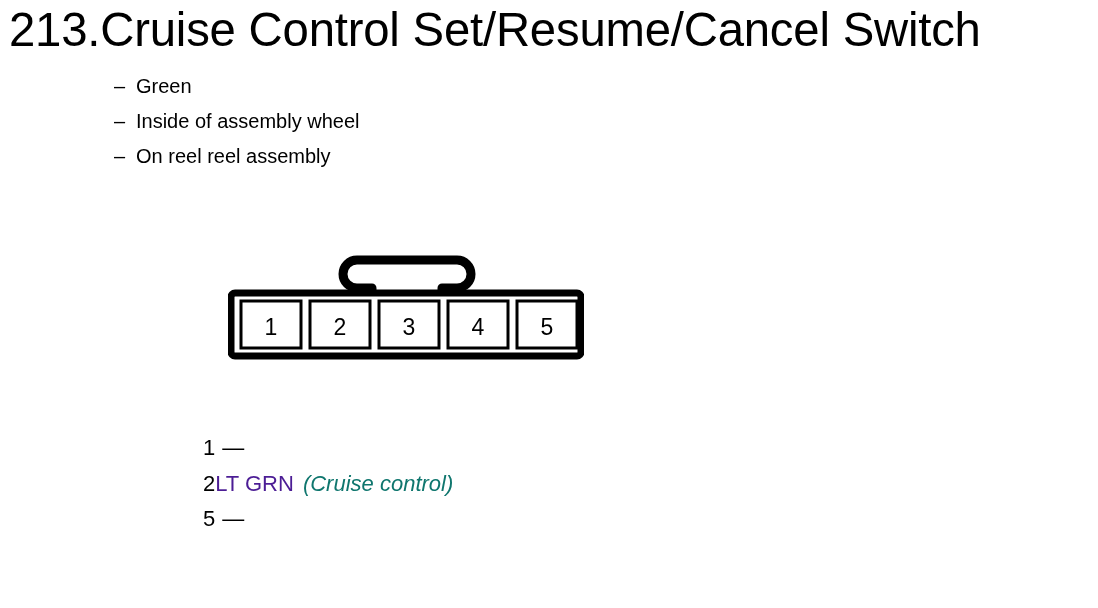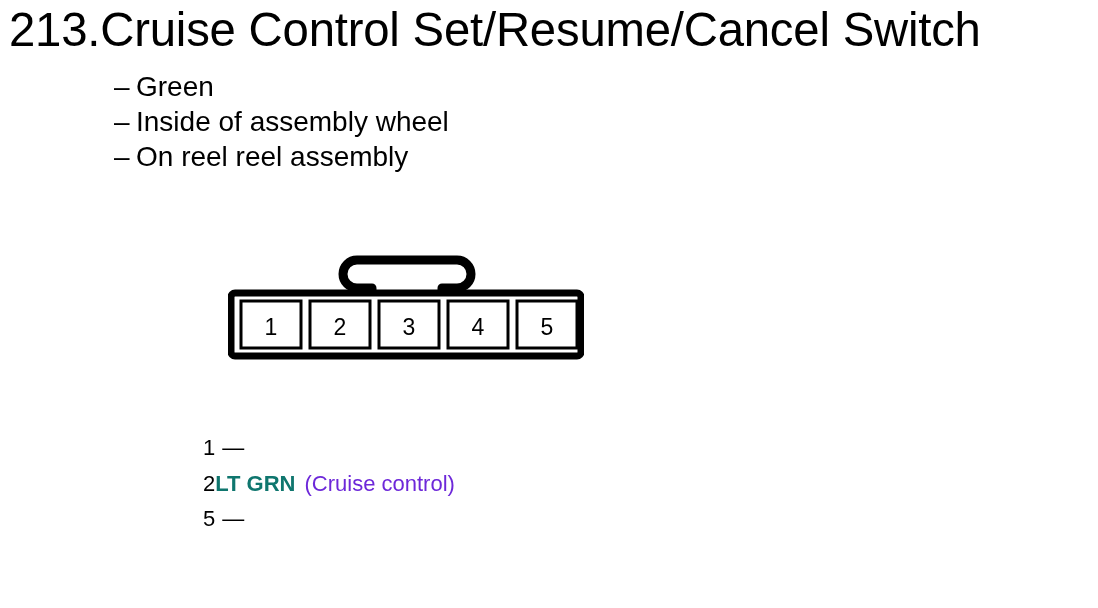--- a/index.html
+++ b/index.html
@@ -39,21 +39,21 @@
   
   .desc-list {
     position: absolute;
     left: 114px;
     top: 69px;
     margin: 0;
     padding: 0;
     list-style: none;
   }
   .desc-item {
-    font-size: 28px;
+    font-size: 20px;
     line-height: 35px;
     font-weight: 400;
     color: #000000;
     white-space: nowrap;
   }
   .desc-dash {
     display: inline-block;
     width: 22px;
     color: #000000;
   }
@@ -87,26 +87,26 @@
   .pin-row {
     font-size: 22px;
     line-height: 35.5px;
     white-space: nowrap;
     color: #000000;
   }
   .pin-id {
     color: #000000;
   }
   .pin-wire {
-    color: #0f766e;
-    font-weight: bold;
+    color: #4c1d95;
   }
   .pin-circuit {
-    color: #6d28d9;
+    color: #0f766e;
     margin-left: 9px;
+    font-style: italic;
   }
   .pin-empty {
     color: #000000;
     margin-left: 7px;
     letter-spacing: 0px;
   }
 </style>
 </head>
 <body>
 

